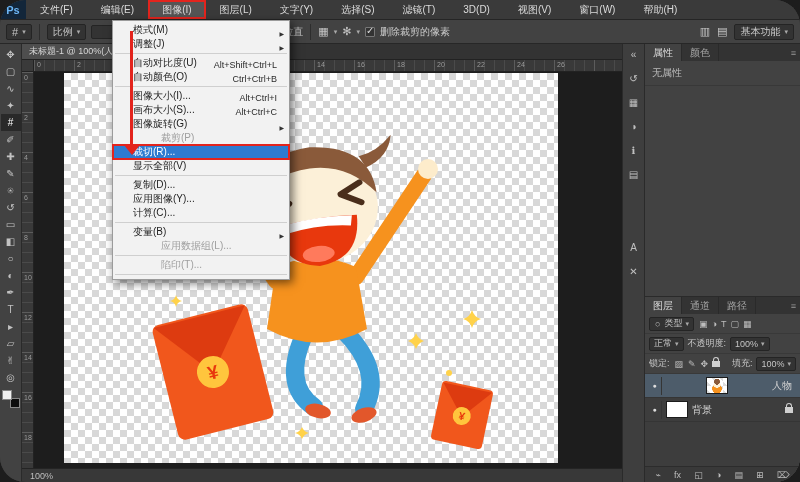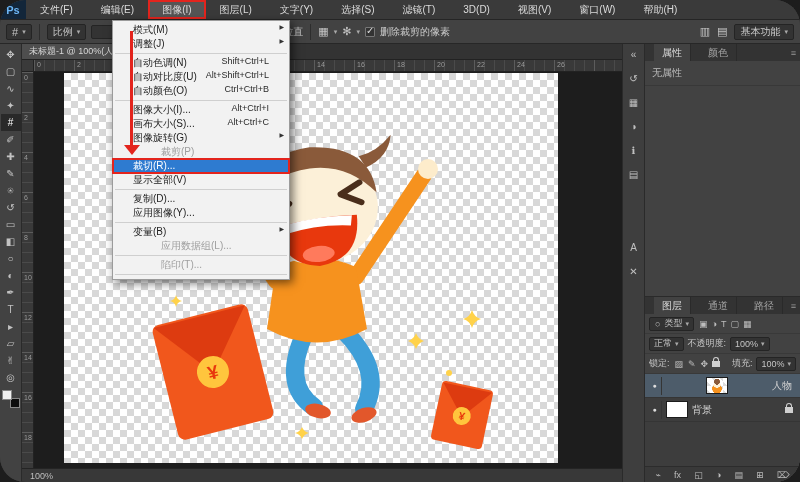--- a/index.html
+++ b/index.html
@@ -50,21 +50,21 @@
   .document{position:absolute;left:42px;top:13px;width:494px;height:390px;background-color:#fff;background-image:linear-gradient(45deg,#d8d8d8 25%,transparent 25%,transparent 75%,#d8d8d8 75%),linear-gradient(45deg,#d8d8d8 25%,transparent 25%,transparent 75%,#d8d8d8 75%);background-size:14px 14px;background-position:0 0,7px 7px;}
   .statusbar{height:14px;background:#383838;border-top:1px solid #242424;display:flex;align-items:center;font-size:9px;color:#bfbfbf;padding:0 8px;gap:10px;}
 
   .dock{width:22px;background:#3e3e3e;border-left:1px solid #2a2a2a;display:flex;flex-direction:column;align-items:center;padding-top:3px;gap:9px;}
   .dock-icon{width:18px;height:15px;display:flex;align-items:center;justify-content:center;font-size:10px;color:#c0c0c0;}
   .dock-gap{height:40px;}
 
   
   .panels{width:156px;background:#424242;border-left:1px solid #2a2a2a;display:flex;flex-direction:column;}
   .panel-tabs{height:17px;background:#333;display:flex;align-items:stretch;font-size:10px;}
-  .panel-tab{padding:0 8px;display:flex;align-items:center;color:#a5a5a5;border-right:1px solid #2a2a2a;margin-left:9px;}
+  .panel-tab{padding:0 8px;display:flex;align-items:center;color:#a5a5a5;border-right:1px solid #2a2a2a;}
   .panel-tab.active{background:#424242;color:#ddd;}
   .panel-tab-spacer{flex:1;display:flex;align-items:center;justify-content:flex-end;padding-right:4px;color:#999;font-size:9px;}
   .props-body{flex:1;border-bottom:1px solid #2a2a2a;font-size:10px;color:#bdbdbd;}
   .props-empty{padding:5px 7px;border-bottom:1px solid #383838;}
 
   .layers-panel{height:185px;display:flex;flex-direction:column;background:#424242;text-align:center;}
   .lrow{display:flex;align-items:center;gap:4px;padding:0 4px;font-size:9px;color:#c5c5c5;height:20px;border-bottom:1px solid #393939;}
   .mini-sel{background:#333;border:1px solid #242424;border-radius:2px;height:14px;display:flex;align-items:center;gap:3px;padding:0 4px;}
   .mini-icon{font-size:9px;color:#bdbdbd;padding:0 1px;}
   .layer-list{flex:1;background:#3d3d3d;overflow:hidden;}
@@ -74,21 +74,21 @@
   .eye{font-size:7px;color:#ddd;}
   .thumb{width:22px;height:17px;border:1px solid #1c1c1c;background:#fff;flex:0 0 auto;}
   .thumb.char{background-color:#fff;background-image:radial-gradient(circle at 50% 26%,#8a5a3a 0 19%,transparent 20%),radial-gradient(circle at 50% 42%,#fcf0d8 0 26%,transparent 27%),radial-gradient(circle at 50% 72%,#f6921e 0 32%,transparent 33%),linear-gradient(45deg,#ddd 25%,transparent 25%,transparent 75%,#ddd 75%);background-size:100% 100%,100% 100%,100% 100%,8px 8px;}
   .layer-label{white-space:nowrap;overflow:hidden;}
   .padlock{position:relative;width:8px;height:6px;background:#cfcfcf;margin-left:auto;margin-right:4px;}
   .padlock::before{content:"";position:absolute;left:1px;top:-4px;width:4px;height:3px;border:1px solid #cfcfcf;border-bottom:none;border-radius:3px 3px 0 0;}
   .layers-bottom{height:16px;background:#393939;border-top:1px solid #2c2c2c;display:flex;align-items:center;justify-content:space-around;padding:0 4px;}
 
   
   .dropdown{position:absolute;top:20px;left:88px;width:178px;background:#f2f2f2;border:1px solid #9b9b9b;box-shadow:3px 3px 9px rgba(0,0,0,.55);z-index:40;padding:2px 0;font-size:10px;color:#1d1d1d;}
-  .mi{position:relative;height:14px;display:flex;align-items:flex-start;padding:0 20px 0 20px;white-space:nowrap;}
+  .mi{position:relative;height:14px;display:flex;align-items:flex-end;padding:0 12px 0 20px;white-space:nowrap;}
   .mi .lbl{}
   .mi .sc{margin-left:auto;font-size:9px;color:#2a2a2a;}
   .mi .subarrow{position:absolute;right:5px;font-size:6px;color:#333;}
   .mi.disabled,.mi.disabled .sc{color:#9e9e9e;margin-left:28px;}
   .mi.hl{background:#2e7bd0;color:#fff;outline:2px solid #e3241d;outline-offset:-1px;}
   .msep{height:1px;background:#cfcfcf;margin:2px 2px;}
 
   
   .arrow-line{position:absolute;width:3px;background:#e3241d;z-index:50;}
   .arrow-head{position:absolute;width:0;height:0;border-left:8px solid transparent;border-right:8px solid transparent;border-top:10px solid #e3241d;z-index:50;}
@@ -377,24 +377,20 @@
       <div class="mi">
         <span class="lbl">模式(M)</span>
         <span class="subarrow">▶</span>
       </div>
       <div class="mi">
         <span class="lbl">调整(J)</span>
         <span class="subarrow">▶</span>
       </div>
       <div class="msep"></div>
       <div class="mi">
-        <span class="lbl">自动色调(N)</span>
-        <span class="sc">Shift+Ctrl+L</span>
-      </div>
-      <div class="mi">
         <span class="lbl">自动对比度(U)</span>
         <span class="sc">Alt+Shift+Ctrl+L</span>
       </div>
       <div class="mi">
         <span class="lbl">自动颜色(O)</span>
         <span class="sc">Ctrl+Ctrl+B</span>
       </div>
       <div class="msep"></div>
       <div class="mi">
         <span class="lbl">图像大小(I)...</span>
@@ -417,20 +413,23 @@
       <div class="mi">
         <span class="lbl">显示全部(V)</span>
       </div>
       <div class="msep"></div>
       <div class="mi">
         <span class="lbl">复制(D)...</span>
       </div>
       <div class="mi">
         <span class="lbl">应用图像(Y)...</span>
       </div>
+      <div class="mi">
+        <span class="lbl">计算(C)...</span>
+      </div>
       <div class="msep"></div>
       <div class="mi">
         <span class="lbl">变量(B)</span>
         <span class="subarrow">▶</span>
       </div>
       <div class="mi disabled">
         <span class="lbl">应用数据组(L)...</span>
       </div>
       <div class="msep"></div>
       <div class="mi disabled">

